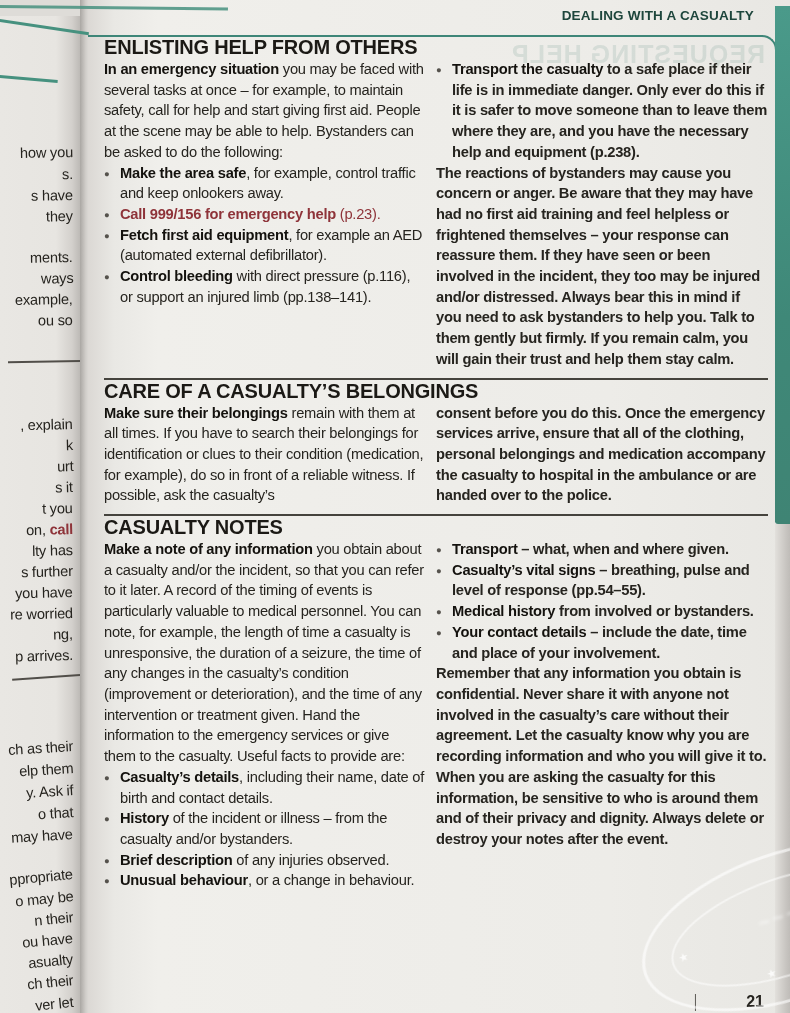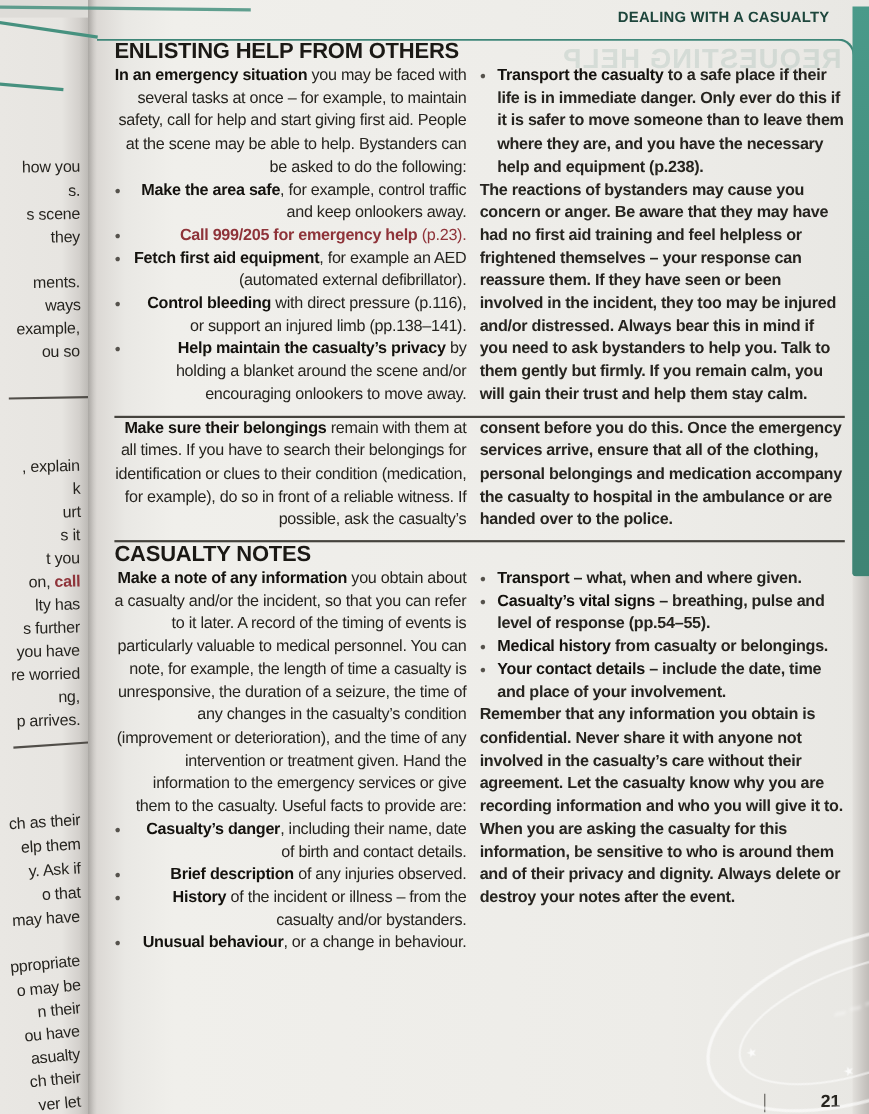--- a/index.html
+++ b/index.html
@@ -65,21 +65,21 @@
   
   .content{position:absolute;left:16px;top:36px;right:22px;z-index:2;}
   h2.sec{
     margin:0;padding:0;font-size:20px;font-weight:bold;color:#1b1915;
     letter-spacing:-0.2px;
   }
   .sec1-h{margin-top:25px;margin-bottom:6px;}
   .sec2-h{margin-top:19px;margin-bottom:6px;}
   .sec3-h{margin-top:19px;margin-bottom:6px;}
   .cols{display:flex;gap:12px;}
-  .col-l{width:322px;text-align:right;}
+  .col-l{width:322px;}
   .col-r{width:334px;font-weight:bold;}
   p.body, ul.blt{
     margin:0;padding:0;font-size:14.7px;line-height:20.7px;
     color:#26241f;letter-spacing:-0.25px;
   }
   p.body b, ul.blt b{color:#14120e;}
   ul.blt{list-style:none;}
   ul.blt li{position:relative;padding-left:16px;}
   ul.blt li::before{
     content:"●";position:absolute;left:0;top:1px;font-size:9.5px;color:#55524c;
@@ -115,21 +115,21 @@
   }
 </style>
 </head>
 <body>
 
 <div class="photo">
 
   <div class="prev-page">
     <div class="frag" style="top:128px">how you</div>
     <div class="frag" style="top:150px">s.</div>
-    <div class="frag" style="top:171px">s scene</div>
+    <div class="frag" style="top:171px">s have</div>
     <div class="frag" style="top:192px">they</div>
     <div class="frag" style="top:233px">ments.</div>
     <div class="frag" style="top:254px">ways</div>
     <div class="frag" style="top:275px">example,</div>
     <div class="frag" style="top:296px">ou so</div>
 
     <div class="strip-divider" style="left:8px;top:344px;width:72px;transform:rotate(-1deg);"></div>
 
     <div class="frag r1" style="top:400px">, explain</div>
     <div class="frag r1" style="top:421px">k</div>
@@ -174,63 +174,63 @@
     <div class="ghost-heading">REQUESTING HELP</div>
 
     <div class="content">
 
       <h2 class="sec sec1-h">ENLISTING HELP FROM OTHERS</h2>
       <div class="cols">
         <div class="col-l">
           <p class="body"><b>In an emergency situation</b><span> you may be faced with several tasks at once – for example, to maintain safety, call for help and start giving first aid. People at the scene may be able to help. Bystanders can be asked to do the following:</span></p>
           <ul class="blt">
             <li><b>Make the area safe</b><span>, for example, control traffic and keep onlookers away.</span></li>
-            <li class="red"><b>Call 999/205 for emergency help</b><span> (p.23).</span></li>
+            <li class="red"><b>Call 999/156 for emergency help</b><span> (p.23).</span></li>
             <li><b>Fetch first aid equipment</b><span>, for example an AED (automated external defibrillator).</span></li>
             <li><b>Control bleeding</b><span> with direct pressure (p.116), or support an injured limb (pp.138–141).</span></li>
-            <li><b>Help maintain the casualty’s privacy</b><span> by holding a blanket around the scene and/or encouraging onlookers to move away.</span></li>
           </ul>
         </div>
         <div class="col-r">
           <ul class="blt">
             <li><b>Transport the casualty</b><span> to a safe place if their life is in immediate danger. Only ever do this if it is safer to move someone than to leave them where they are, and you have the necessary help and equipment (p.238).</span></li>
           </ul>
           <p class="body">The reactions of bystanders may cause you concern or anger. Be aware that they may have had no first aid training and feel helpless or frightened themselves – your response can reassure them. If they have seen or been involved in the incident, they too may be injured and/or distressed. Always bear this in mind if you need to ask bystanders to help you. Talk to them gently but firmly. If you remain calm, you will gain their trust and help them stay calm.</p>
         </div>
       </div>
 
       <hr class="divider">
 
+      <h2 class="sec sec2-h">CARE OF A CASUALTY’S BELONGINGS</h2>
       <div class="cols">
         <div class="col-l">
           <p class="body"><b>Make sure their belongings</b><span> remain with them at all times. If you have to search their belongings for identification or clues to their condition (medication, for example), do so in front of a reliable witness. If possible, ask the casualty’s</span></p>
         </div>
         <div class="col-r">
           <p class="body">consent before you do this. Once the emergency services arrive, ensure that all of the clothing, personal belongings and medication accompany the casualty to hospital in the ambulance or are handed over to the police.</p>
         </div>
       </div>
 
       <hr class="divider">
 
       <h2 class="sec sec3-h">CASUALTY NOTES</h2>
       <div class="cols">
         <div class="col-l">
           <p class="body"><b>Make a note of any information</b><span> you obtain about a casualty and/or the incident, so that you can refer to it later. A record of the timing of events is particularly valuable to medical personnel. You can note, for example, the length of time a casualty is unresponsive, the duration of a seizure, the time of any changes in the casualty’s condition (improvement or deterioration), and the time of any intervention or treatment given. Hand the information to the emergency services or give them to the casualty. Useful facts to provide are:</span></p>
           <ul class="blt">
-            <li><b>Casualty’s danger</b><span>, including their name, date of birth and contact details.</span></li>
+            <li><b>Casualty’s details</b><span>, including their name, date of birth and contact details.</span></li>
+            <li><b>History</b><span> of the incident or illness – from the casualty and/or bystanders.</span></li>
             <li><b>Brief description</b><span> of any injuries observed.</span></li>
-            <li><b>History</b><span> of the incident or illness – from the casualty and/or bystanders.</span></li>
             <li><b>Unusual behaviour</b><span>, or a change in behaviour.</span></li>
           </ul>
         </div>
         <div class="col-r">
           <ul class="blt">
             <li><b>Transport</b><span> – what, when and where given.</span></li>
             <li><b>Casualty’s vital signs</b><span> – breathing, pulse and level of response (pp.54–55).</span></li>
-            <li><b>Medical history</b><span> from casualty or belongings.</span></li>
+            <li><b>Medical history</b><span> from involved or bystanders.</span></li>
             <li><b>Your contact details</b><span> – include the date, time and place of your involvement.</span></li>
           </ul>
           <p class="body">Remember that any information you obtain is confidential. Never share it with anyone not involved in the casualty’s care without their agreement. Let the casualty know why you are recording information and who you will give it to. When you are asking the casualty for this information, be sensitive to who is around them and of their privacy and dignity. Always delete or destroy your notes after the event.</p>
         </div>
       </div>
 
     </div>
 
     <div class="watermark">
       <div class="wm-outer"></div>

